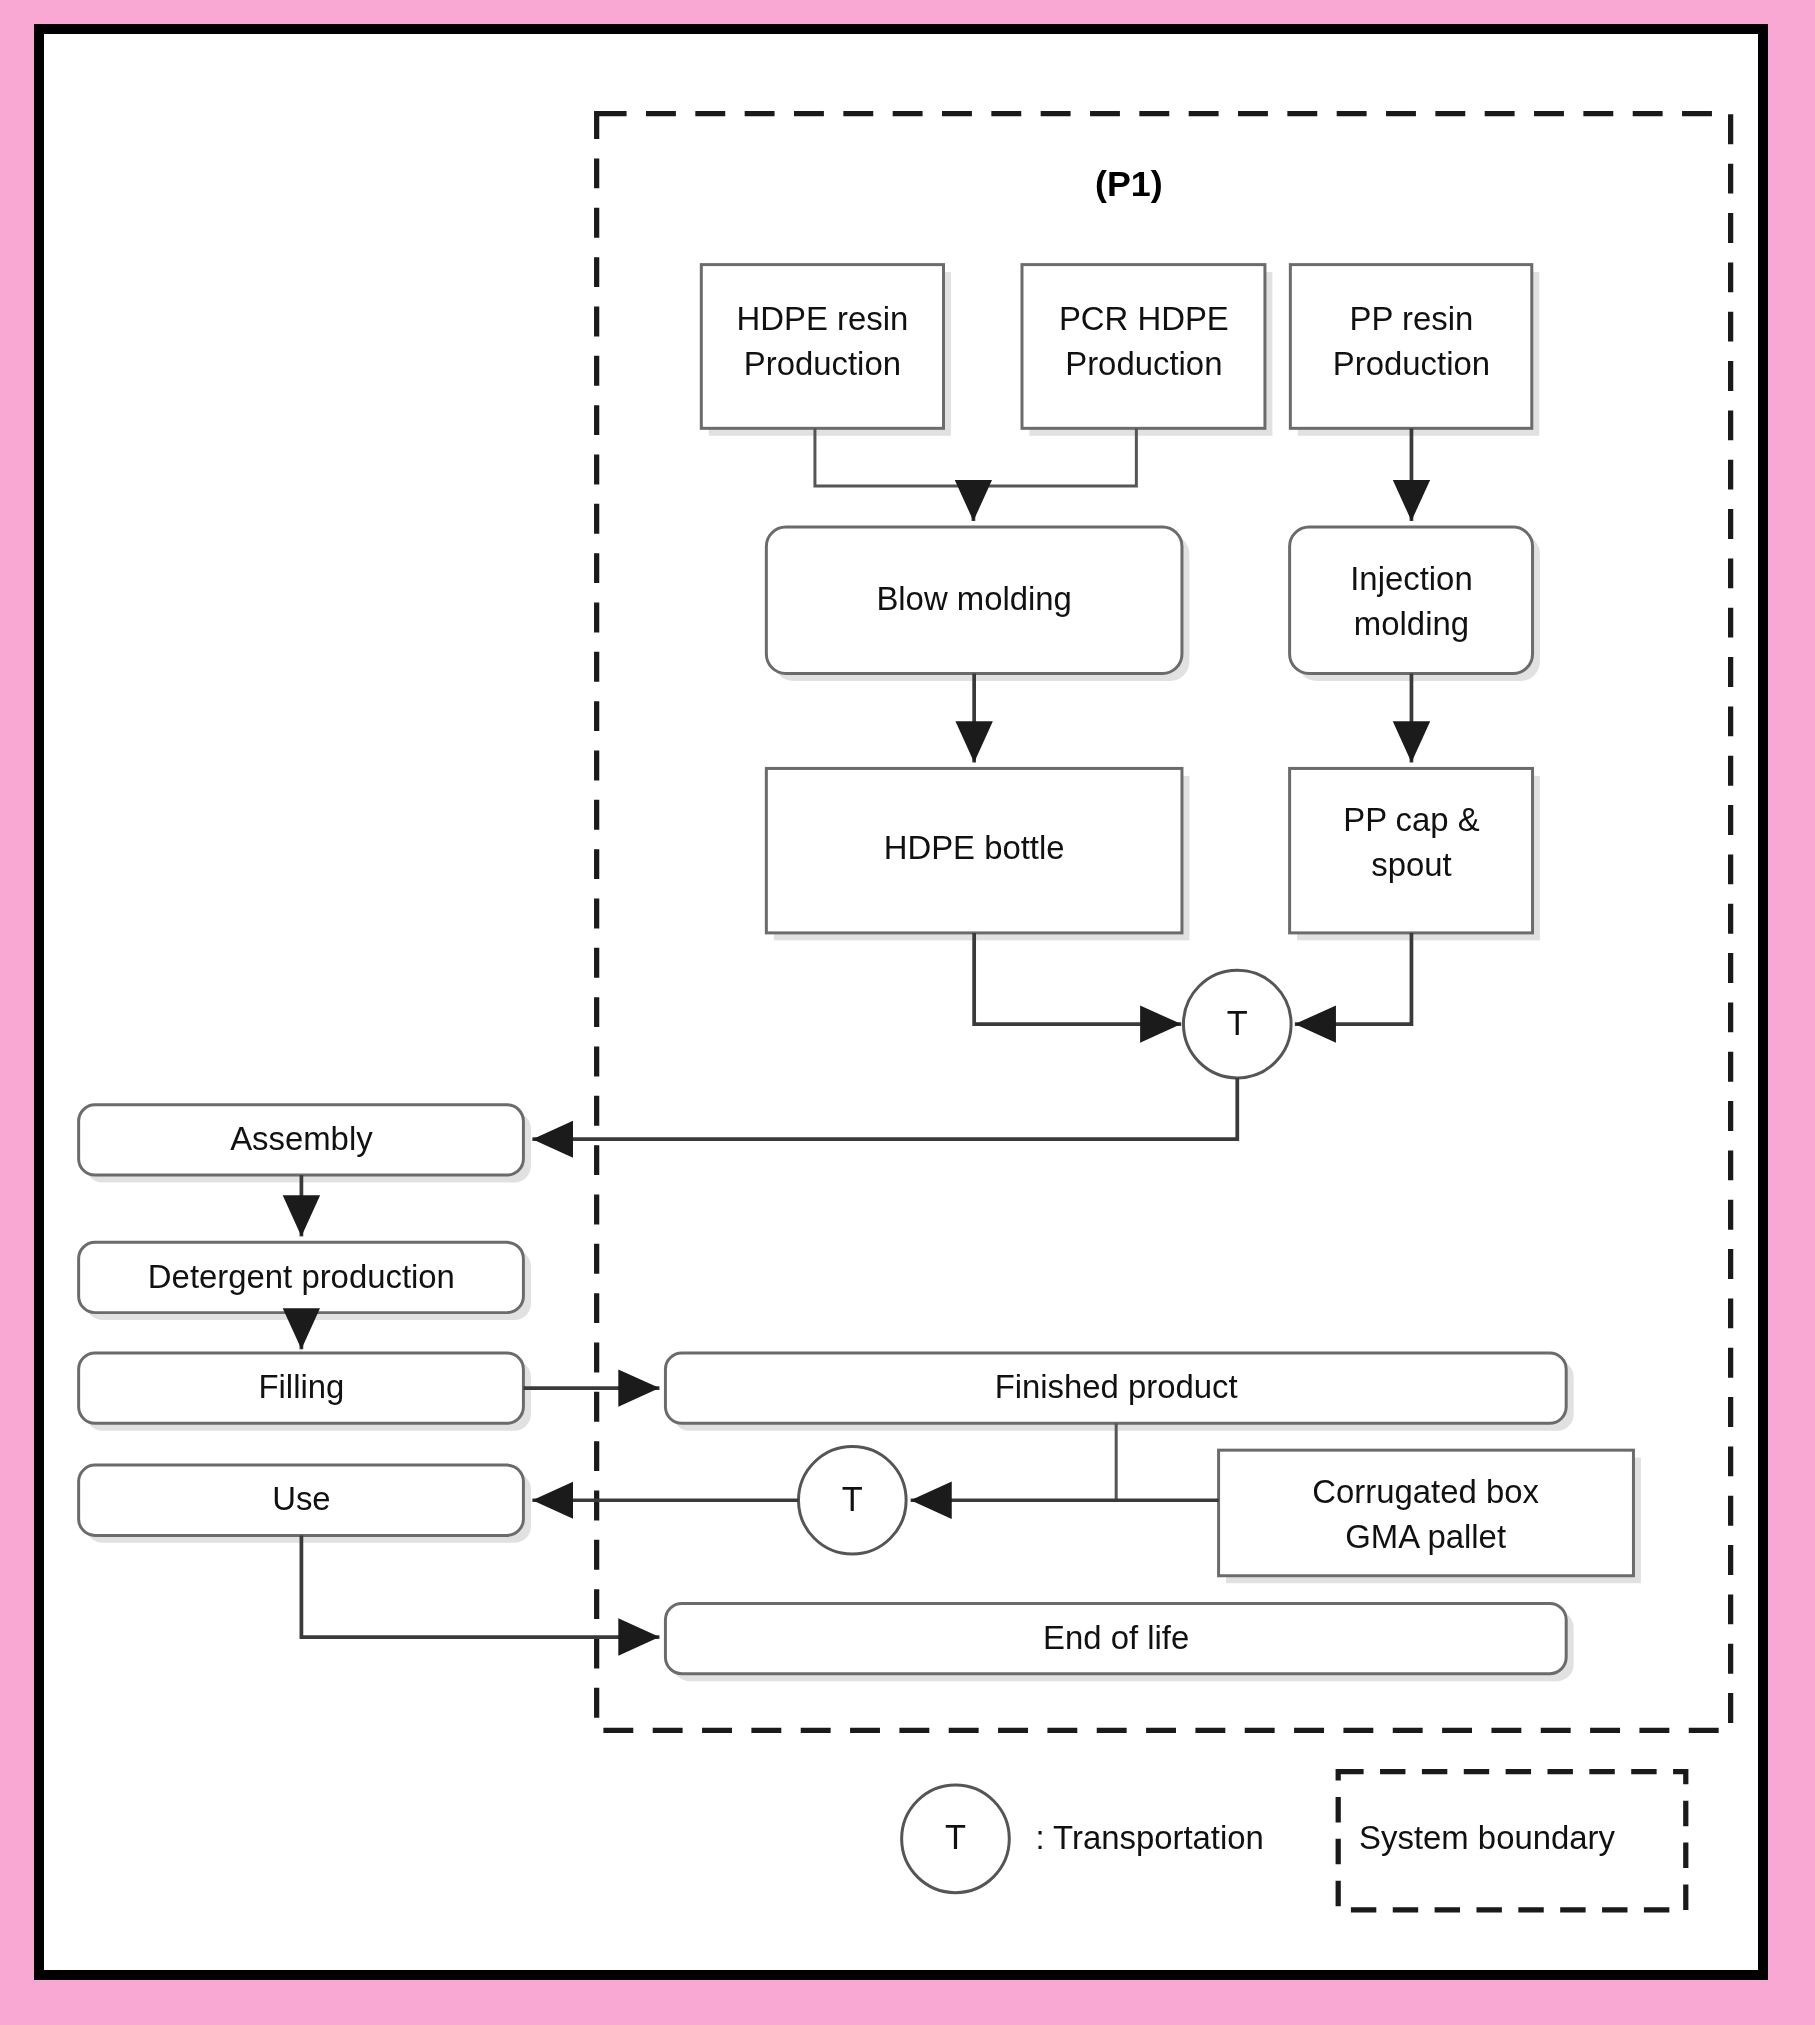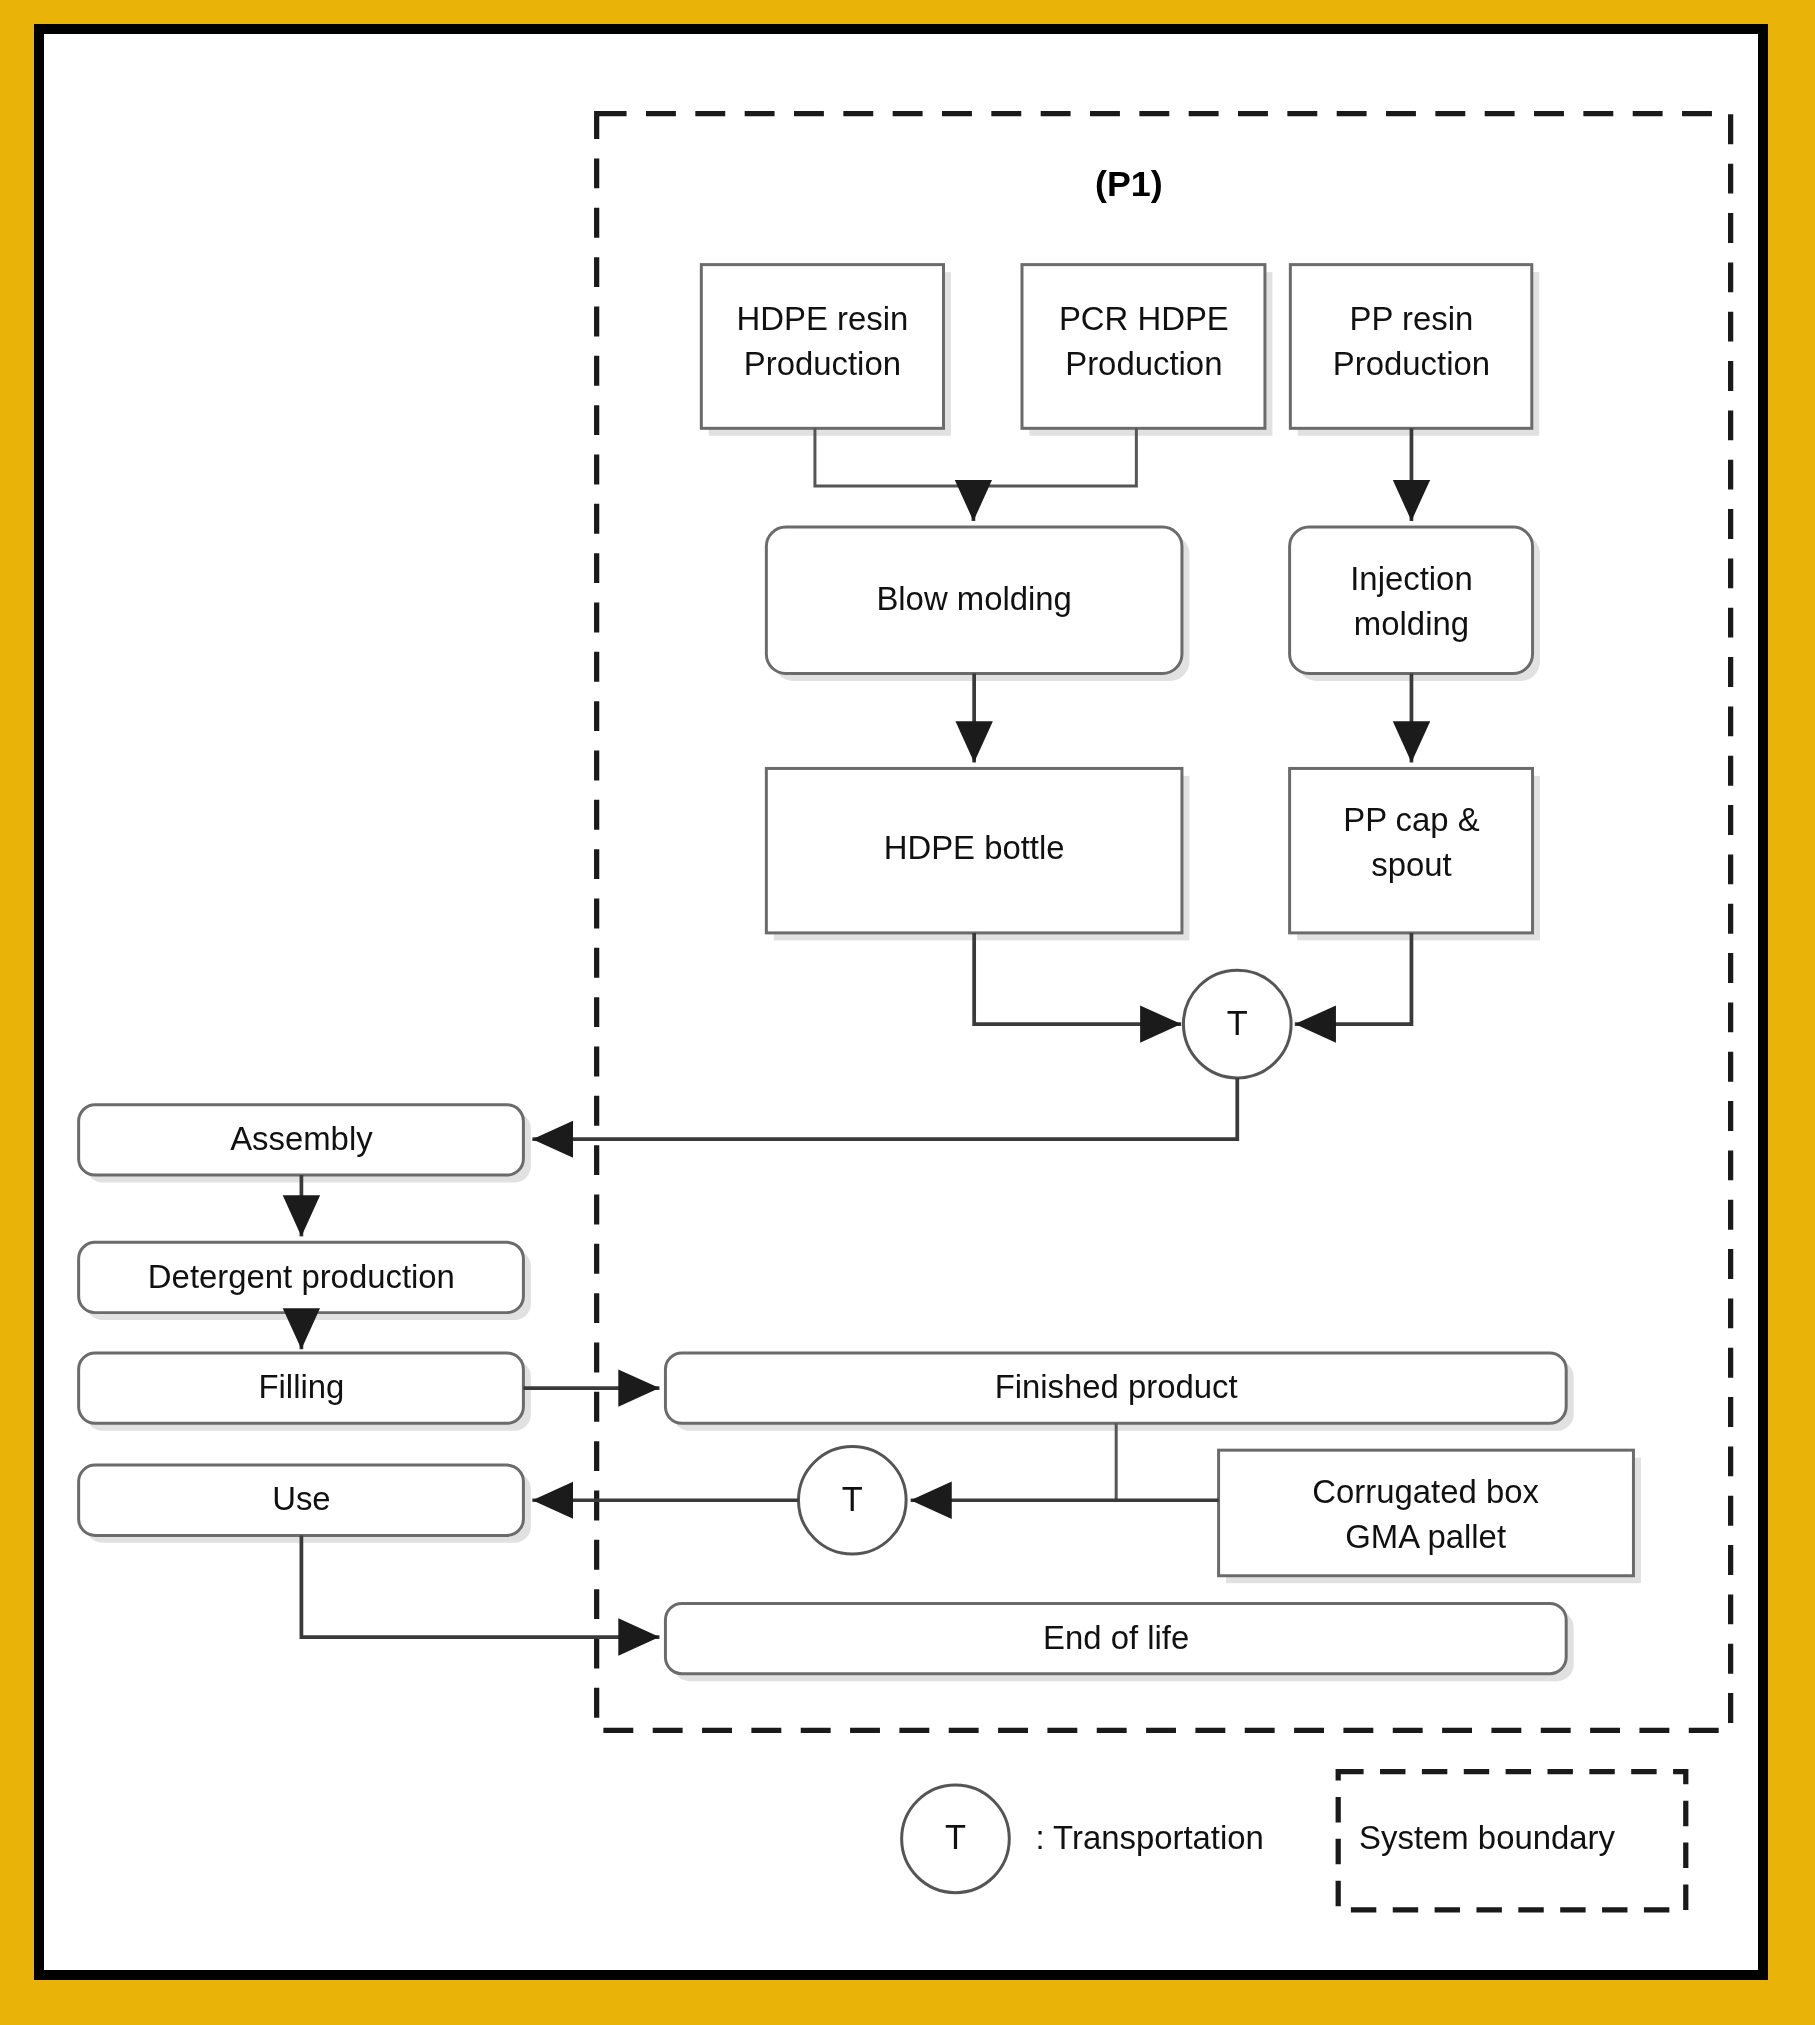--- a/index.html
+++ b/index.html
@@ -1,17 +1,17 @@
 <!DOCTYPE html>
 <html style="font-size:12px"><head>
 <meta charset="utf-8">
 <style>
   html,body{margin:0;padding:0;background:#fff;}
   body{font-family:"Liberation Sans", sans-serif;}
-  #stage{position:relative;width:1816px;height:2025px;background:#eab308;overflow:hidden;}
+  #stage{position:relative;width:1816px;height:2025px;background:#f9a8d4;overflow:hidden;}
   #outer-frame{position:absolute;left:34px;top:24px;width:1734px;height:1956px;border:10.5px solid #000;box-sizing:border-box;background:#fff;}
   svg#diagram{position:absolute;left:0;top:0;width:1816px;height:2025px;}
   .node-label{font-family:"Liberation Sans", sans-serif;font-size:44px;fill:#111;text-anchor:middle;dominant-baseline:middle;}
   .p1-label{font-family:"Liberation Sans", sans-serif;font-size:48px;font-weight:bold;fill:#000;text-anchor:middle;dominant-baseline:middle;}
   .legend-label{font-family:"Liberation Sans", sans-serif;font-size:44px;fill:#111;text-anchor:start;dominant-baseline:middle;}
   .t-label{font-family:"Liberation Sans", sans-serif;font-size:46px;fill:#111;text-anchor:middle;dominant-baseline:middle;}
   .box-rect{fill:#ffffff;stroke:#6b6b6b;stroke-width:4;}
   .box-shadow{fill:#c9c9c9;opacity:.55;}
   .flow-line{stroke:#3a3a3a;stroke-width:5;fill:none;}
   .flow-line-thin{stroke:#555;stroke-width:4;fill:none;}

